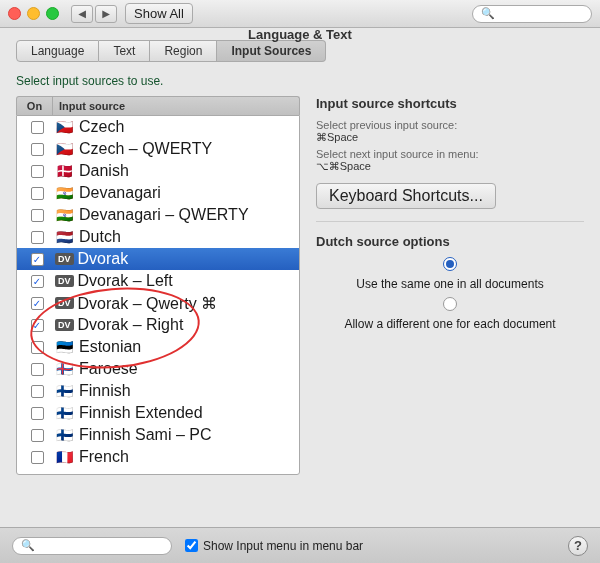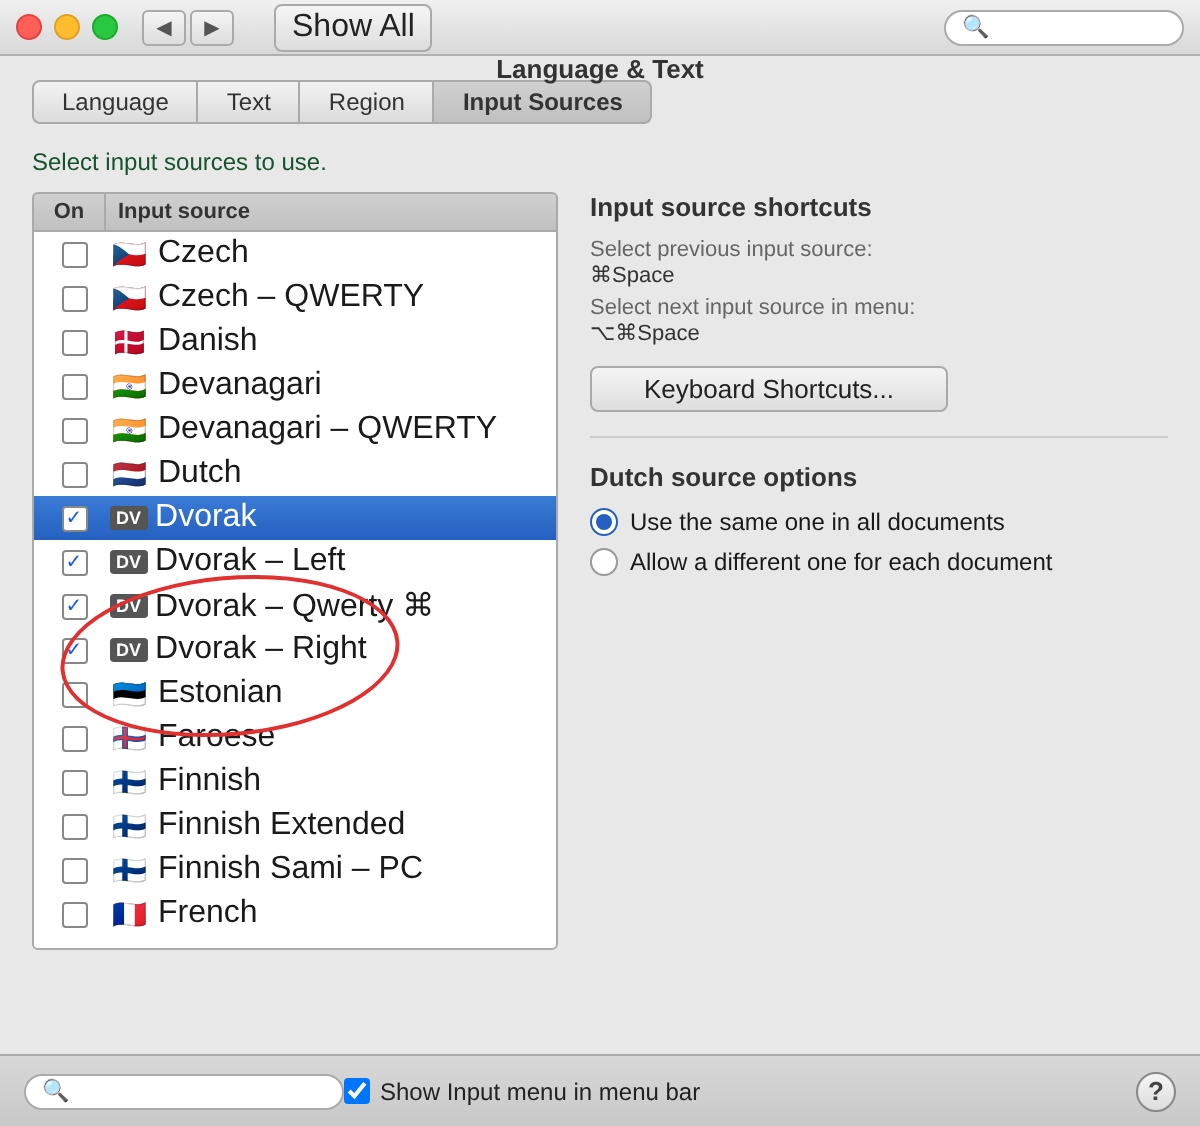--- a/index.html
+++ b/index.html
@@ -62,23 +62,23 @@
       align-items: center;
       justify-content: center;
       font-size: 10px;
       color: #555;
     }
     .show-all-btn {
       background: linear-gradient(to bottom, #f5f5f5, #ddd);
       border: 1px solid #aaa;
       border-radius: 4px;
       padding: 2px 8px;
-      margin-left: 20px;
-      cursor: pointer;
-      font-size: 16px;
+      margin-left: 8px;
+      cursor: pointer;
+      font-size: 13px;
       color: #222;
     }
     .search-box {
       margin-left: auto;
       background: white;
       border: 1px solid #aaa;
       border-radius: 10px;
       width: 120px;
       height: 18px;
       padding: 0 8px;
@@ -123,21 +123,21 @@
     }
 
     
     .columns {
       display: flex;
       gap: 16px;
     }
 
     
     .list-column {
-      width: 263px;
+      width: 284px;
       flex-shrink: 0;
     }
 
     .list-header {
       display: flex;
       background: linear-gradient(to bottom, #d0d0d0, #c0c0c0);
       border: 1px solid #aaa;
       border-bottom: none;
       border-radius: 3px 3px 0 0;
     }
@@ -256,43 +256,44 @@
     }
     .shortcut-key {
       color: #333;
       font-size: 11px;
     }
 
     .keyboard-btn {
       background: linear-gradient(to bottom, #f5f5f5, #ddd);
       border: 1px solid #aaa;
       border-radius: 4px;
-      padding: 3px 26px;
-      cursor: pointer;
-      font-size: 13px;
+      padding: 3px 12px;
+      cursor: pointer;
+      font-size: 16px;
       margin-top: 6px;
       color: #222;
     }
 
     .separator-line {
       border: none;
       border-top: 1px solid #ccc;
       margin: 12px 0;
     }
 
     .radio-group {
       display: flex;
       flex-direction: column;
       gap: 6px;
     }
     .radio-row {
       display: flex;
-      align-items: flex-start;
+      align-items: center;
       gap: 6px;
       font-size: 12px;
+      flex-direction: column;
     }
     .radio-btn {
       width: 14px;
       height: 14px;
       border-radius: 50%;
       border: 1px solid #999;
       background: white;
       display: flex;
       align-items: center;
       justify-content: center;
@@ -328,21 +329,21 @@
       border-radius: 10px;
       width: 160px;
       height: 18px;
       padding: 0 8px;
       font-size: 11px;
       display: flex;
       align-items: center;
       color: #aaa;
     }
     .show-menu-checkbox {
-      margin-left: 0;
+      margin-left: 13px;
       display: flex;
       align-items: center;
       gap: 5px;
       font-size: 12px;
       color: #222;
     }
     .help-btn {
       margin-left: auto;
       width: 20px;
       height: 20px;

